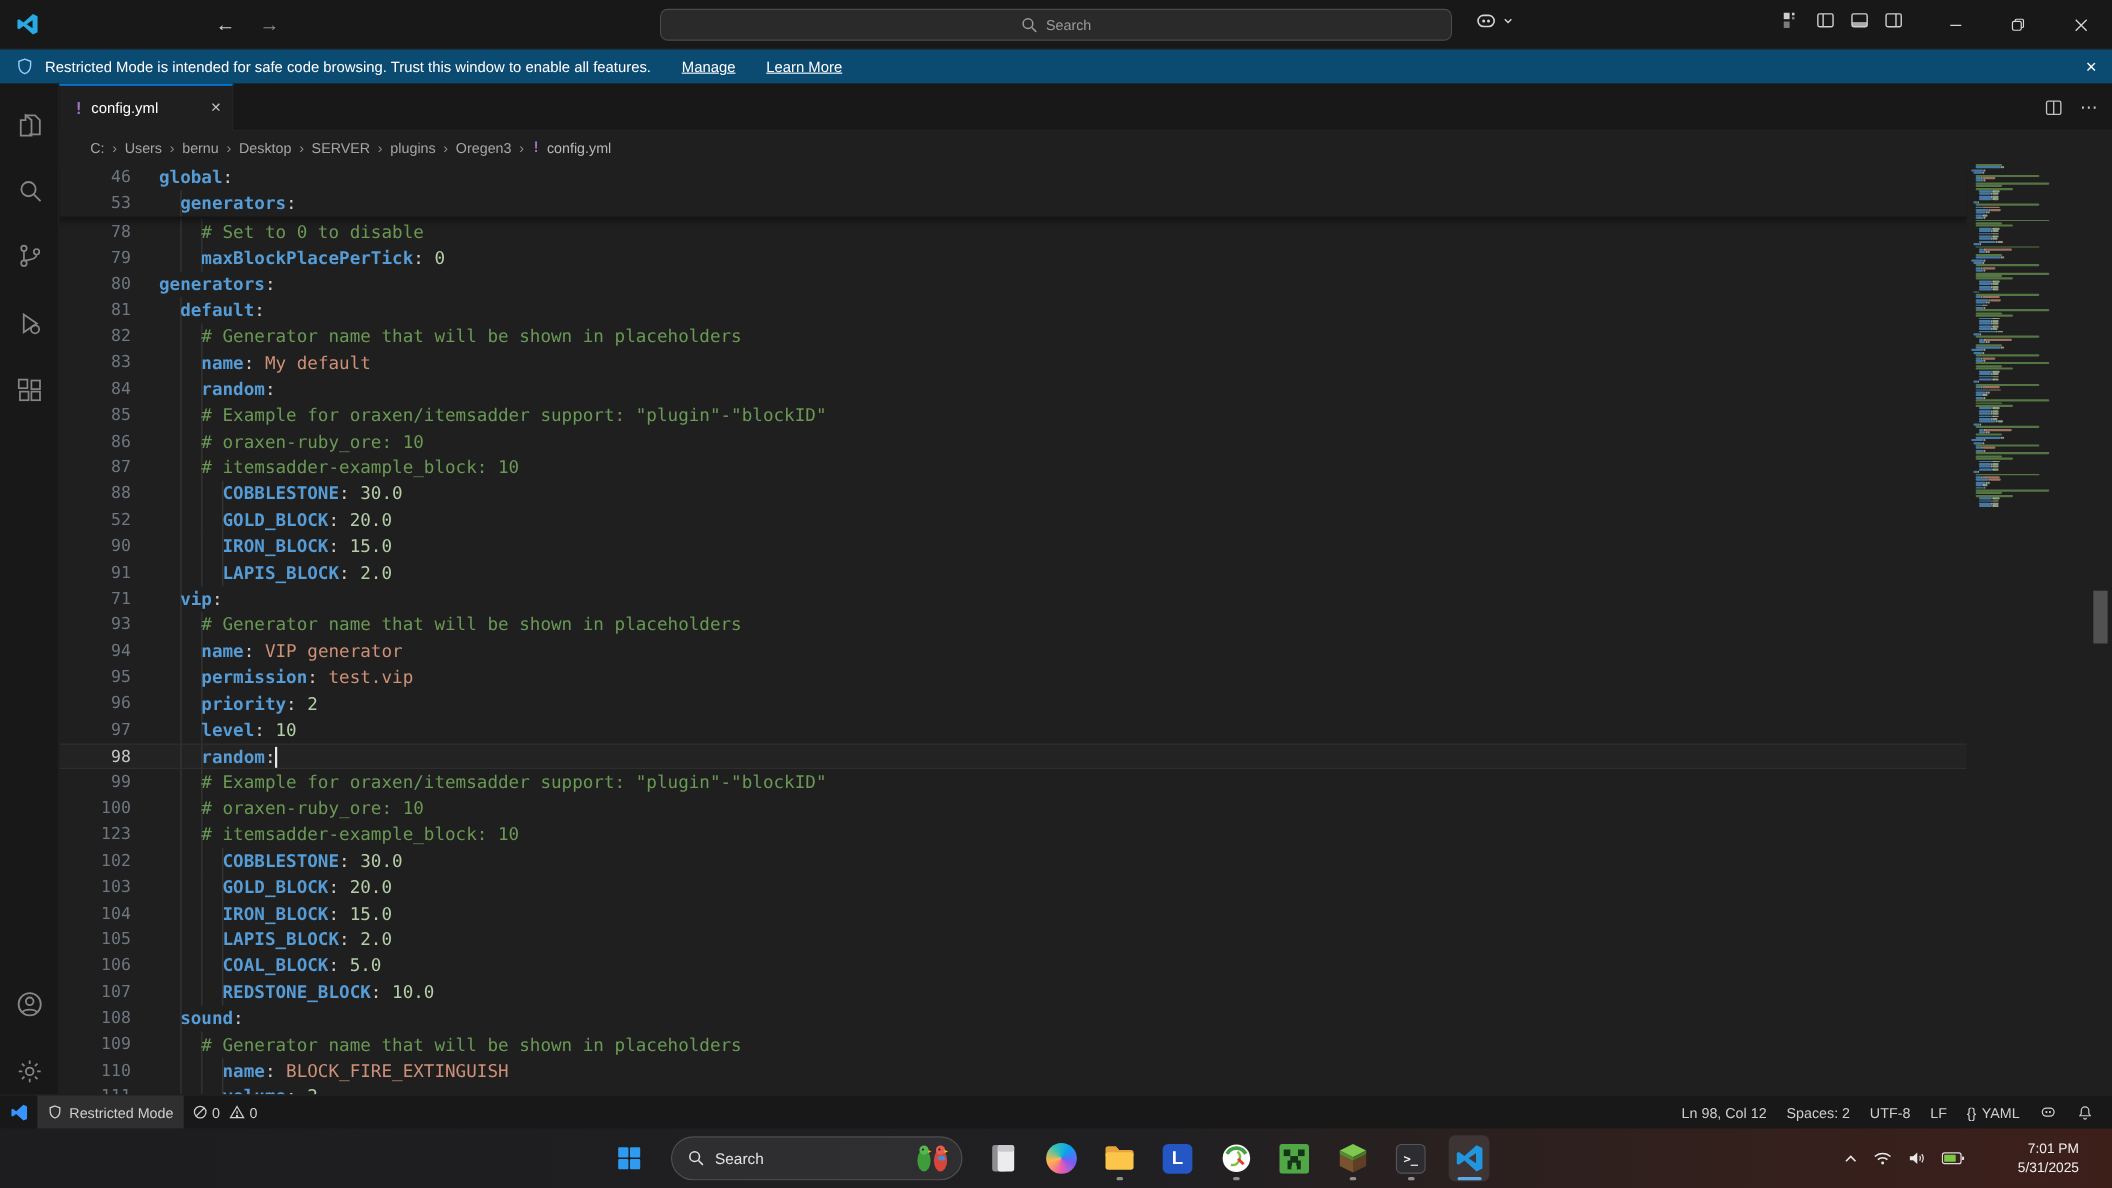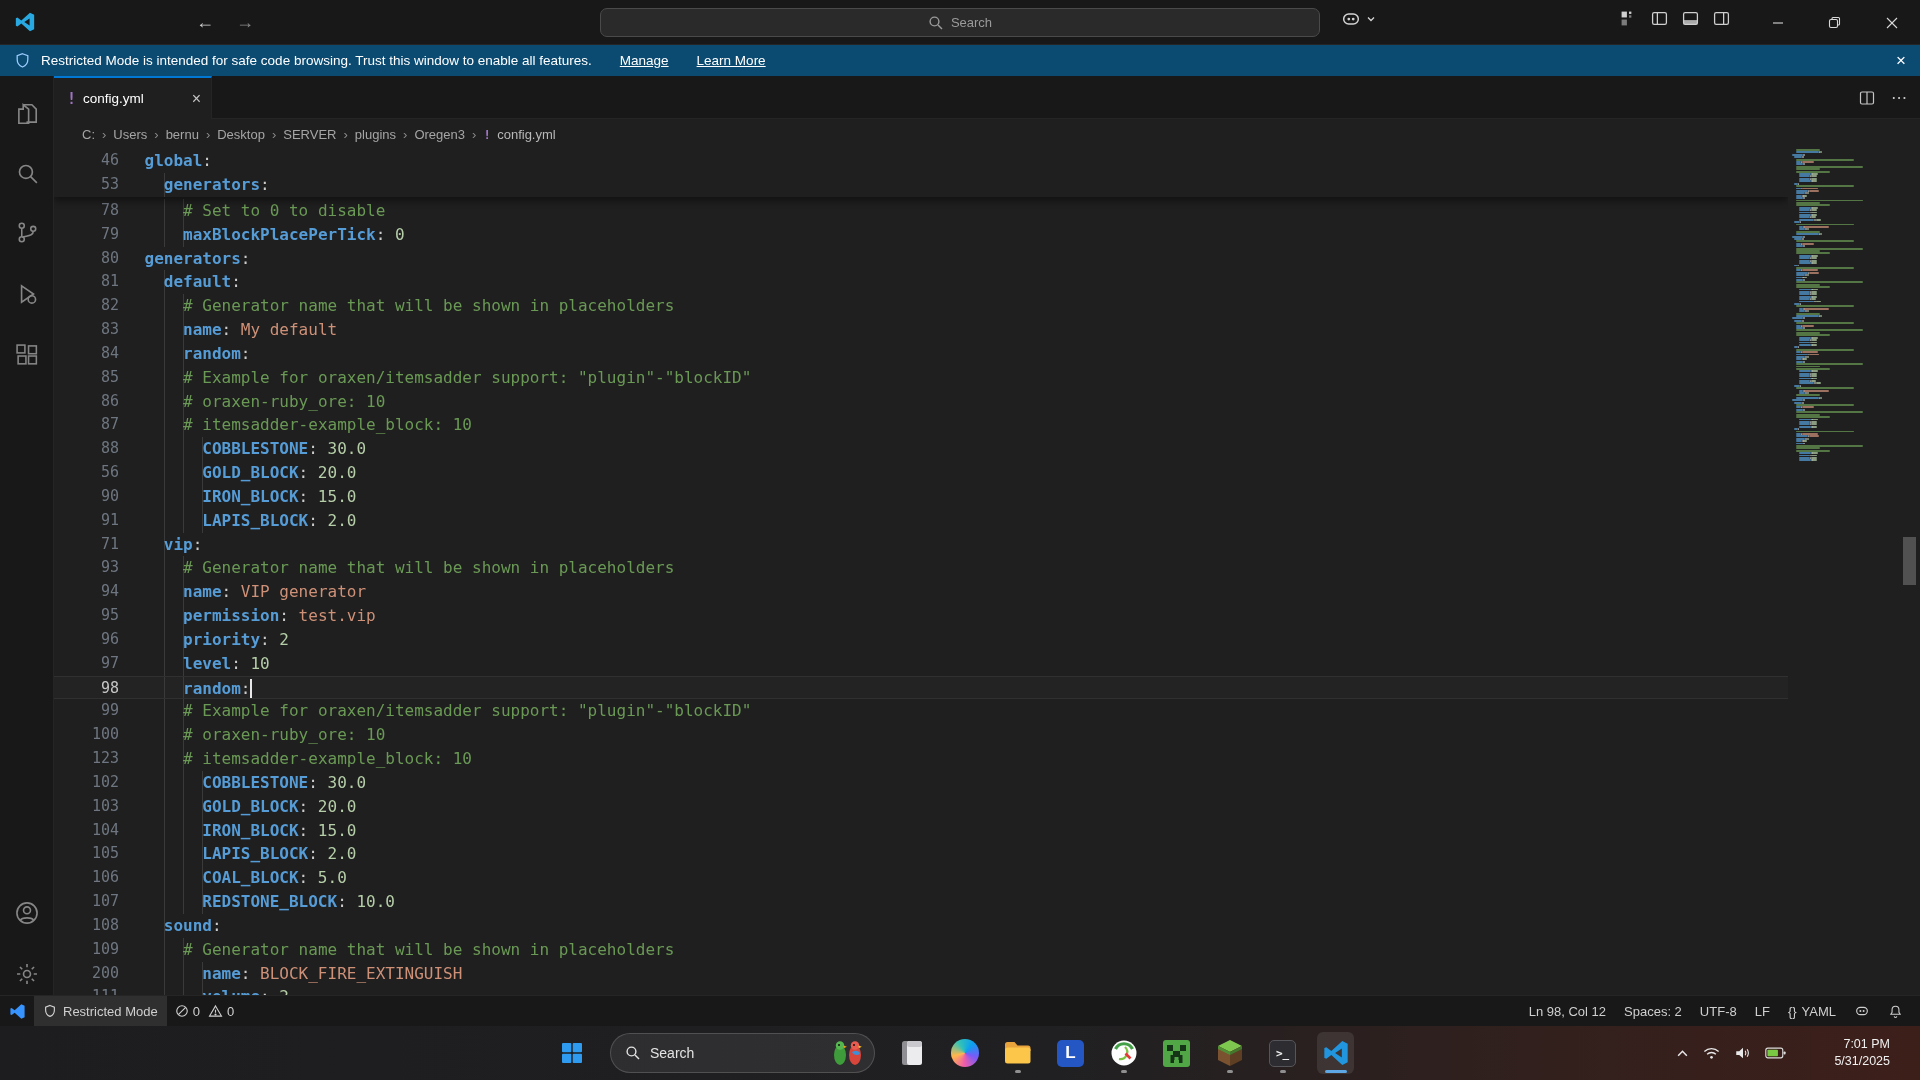--- a/index.html
+++ b/index.html
@@ -276,42 +276,42 @@
         <div class="code-row"><span class="ln">79</span><span class="guide" style="left: 109.76px;"></span><span class="guide" style="left: 129.02px;"></span><span class="txt" style="left: 129.02px;"><span class="tk-k">maxBlockPlacePerTick</span><span class="tk-p">:</span><span class="tk-n"> 0</span></span></div>
         <div class="code-row"><span class="ln">80</span><span class="txt" style="left: 90.5px;"><span class="tk-k">generators</span><span class="tk-p">:</span></span></div>
         <div class="code-row"><span class="ln">81</span><span class="guide" style="left: 109.76px;"></span><span class="txt" style="left: 109.76px;"><span class="tk-k">default</span><span class="tk-p">:</span></span></div>
         <div class="code-row"><span class="ln">82</span><span class="guide" style="left: 109.76px;"></span><span class="guide" style="left: 129.02px;"></span><span class="txt" style="left: 129.02px;"><span class="tk-c"># Generator name that will be shown in placeholders</span></span></div>
         <div class="code-row"><span class="ln">83</span><span class="guide" style="left: 109.76px;"></span><span class="guide" style="left: 129.02px;"></span><span class="txt" style="left: 129.02px;"><span class="tk-k">name</span><span class="tk-p">:</span><span class="tk-s"> My default</span></span></div>
         <div class="code-row"><span class="ln">84</span><span class="guide" style="left: 109.76px;"></span><span class="guide" style="left: 129.02px;"></span><span class="txt" style="left: 129.02px;"><span class="tk-k">random</span><span class="tk-p">:</span></span></div>
         <div class="code-row"><span class="ln">85</span><span class="guide" style="left: 109.76px;"></span><span class="guide" style="left: 129.02px;"></span><span class="txt" style="left: 129.02px;"><span class="tk-c"># Example for oraxen/itemsadder support: "plugin"-"blockID"</span></span></div>
         <div class="code-row"><span class="ln">86</span><span class="guide" style="left: 109.76px;"></span><span class="guide" style="left: 129.02px;"></span><span class="txt" style="left: 129.02px;"><span class="tk-c"># oraxen-ruby_ore: 10</span></span></div>
         <div class="code-row"><span class="ln">87</span><span class="guide" style="left: 109.76px;"></span><span class="guide" style="left: 129.02px;"></span><span class="txt" style="left: 129.02px;"><span class="tk-c"># itemsadder-example_block: 10</span></span></div>
         <div class="code-row"><span class="ln">88</span><span class="guide" style="left: 109.76px;"></span><span class="guide" style="left: 129.02px;"></span><span class="guide" style="left: 148.28px;"></span><span class="txt" style="left: 148.28px;"><span class="tk-k">COBBLESTONE</span><span class="tk-p">:</span><span class="tk-n"> 30.0</span></span></div>
-        <div class="code-row"><span class="ln">56</span><span class="guide" style="left: 109.76px;"></span><span class="guide" style="left: 129.02px;"></span><span class="guide" style="left: 148.28px;"></span><span class="txt" style="left: 148.28px;"><span class="tk-k">GOLD_BLOCK</span><span class="tk-p">:</span><span class="tk-n"> 20.0</span></span></div>
+        <div class="code-row"><span class="ln">52</span><span class="guide" style="left: 109.76px;"></span><span class="guide" style="left: 129.02px;"></span><span class="guide" style="left: 148.28px;"></span><span class="txt" style="left: 148.28px;"><span class="tk-k">GOLD_BLOCK</span><span class="tk-p">:</span><span class="tk-n"> 20.0</span></span></div>
         <div class="code-row"><span class="ln">90</span><span class="guide" style="left: 109.76px;"></span><span class="guide" style="left: 129.02px;"></span><span class="guide" style="left: 148.28px;"></span><span class="txt" style="left: 148.28px;"><span class="tk-k">IRON_BLOCK</span><span class="tk-p">:</span><span class="tk-n"> 15.0</span></span></div>
         <div class="code-row"><span class="ln">91</span><span class="guide" style="left: 109.76px;"></span><span class="guide" style="left: 129.02px;"></span><span class="guide" style="left: 148.28px;"></span><span class="txt" style="left: 148.28px;"><span class="tk-k">LAPIS_BLOCK</span><span class="tk-p">:</span><span class="tk-n"> 2.0</span></span></div>
         <div class="code-row"><span class="ln">71</span><span class="guide" style="left: 109.76px;"></span><span class="txt" style="left: 109.76px;"><span class="tk-k">vip</span><span class="tk-p">:</span></span></div>
         <div class="code-row"><span class="ln">93</span><span class="guide" style="left: 109.76px;"></span><span class="guide" style="left: 129.02px;"></span><span class="txt" style="left: 129.02px;"><span class="tk-c"># Generator name that will be shown in placeholders</span></span></div>
         <div class="code-row"><span class="ln">94</span><span class="guide" style="left: 109.76px;"></span><span class="guide" style="left: 129.02px;"></span><span class="txt" style="left: 129.02px;"><span class="tk-k">name</span><span class="tk-p">:</span><span class="tk-s"> VIP generator</span></span></div>
         <div class="code-row"><span class="ln">95</span><span class="guide" style="left: 109.76px;"></span><span class="guide" style="left: 129.02px;"></span><span class="txt" style="left: 129.02px;"><span class="tk-k">permission</span><span class="tk-p">:</span><span class="tk-s"> test.vip</span></span></div>
         <div class="code-row"><span class="ln">96</span><span class="guide" style="left: 109.76px;"></span><span class="guide" style="left: 129.02px;"></span><span class="txt" style="left: 129.02px;"><span class="tk-k">priority</span><span class="tk-p">:</span><span class="tk-n"> 2</span></span></div>
         <div class="code-row"><span class="ln">97</span><span class="guide" style="left: 109.76px;"></span><span class="guide" style="left: 129.02px;"></span><span class="txt" style="left: 129.02px;"><span class="tk-k">level</span><span class="tk-p">:</span><span class="tk-n"> 10</span></span></div>
         <div class="code-row current"><span class="ln">98</span><span class="guide" style="left: 109.76px;"></span><span class="guide" style="left: 129.02px;"></span><span class="txt" style="left: 129.02px;"><span class="tk-k">random</span><span class="tk-p">:</span></span><span class="cursor" style="left: 196.43px;"></span></div>
         <div class="code-row"><span class="ln">99</span><span class="guide" style="left: 109.76px;"></span><span class="guide" style="left: 129.02px;"></span><span class="txt" style="left: 129.02px;"><span class="tk-c"># Example for oraxen/itemsadder support: "plugin"-"blockID"</span></span></div>
         <div class="code-row"><span class="ln">100</span><span class="guide" style="left: 109.76px;"></span><span class="guide" style="left: 129.02px;"></span><span class="txt" style="left: 129.02px;"><span class="tk-c"># oraxen-ruby_ore: 10</span></span></div>
         <div class="code-row"><span class="ln">123</span><span class="guide" style="left: 109.76px;"></span><span class="guide" style="left: 129.02px;"></span><span class="txt" style="left: 129.02px;"><span class="tk-c"># itemsadder-example_block: 10</span></span></div>
         <div class="code-row"><span class="ln">102</span><span class="guide" style="left: 109.76px;"></span><span class="guide" style="left: 129.02px;"></span><span class="guide" style="left: 148.28px;"></span><span class="txt" style="left: 148.28px;"><span class="tk-k">COBBLESTONE</span><span class="tk-p">:</span><span class="tk-n"> 30.0</span></span></div>
         <div class="code-row"><span class="ln">103</span><span class="guide" style="left: 109.76px;"></span><span class="guide" style="left: 129.02px;"></span><span class="guide" style="left: 148.28px;"></span><span class="txt" style="left: 148.28px;"><span class="tk-k">GOLD_BLOCK</span><span class="tk-p">:</span><span class="tk-n"> 20.0</span></span></div>
         <div class="code-row"><span class="ln">104</span><span class="guide" style="left: 109.76px;"></span><span class="guide" style="left: 129.02px;"></span><span class="guide" style="left: 148.28px;"></span><span class="txt" style="left: 148.28px;"><span class="tk-k">IRON_BLOCK</span><span class="tk-p">:</span><span class="tk-n"> 15.0</span></span></div>
         <div class="code-row"><span class="ln">105</span><span class="guide" style="left: 109.76px;"></span><span class="guide" style="left: 129.02px;"></span><span class="guide" style="left: 148.28px;"></span><span class="txt" style="left: 148.28px;"><span class="tk-k">LAPIS_BLOCK</span><span class="tk-p">:</span><span class="tk-n"> 2.0</span></span></div>
         <div class="code-row"><span class="ln">106</span><span class="guide" style="left: 109.76px;"></span><span class="guide" style="left: 129.02px;"></span><span class="guide" style="left: 148.28px;"></span><span class="txt" style="left: 148.28px;"><span class="tk-k">COAL_BLOCK</span><span class="tk-p">:</span><span class="tk-n"> 5.0</span></span></div>
         <div class="code-row"><span class="ln">107</span><span class="guide" style="left: 109.76px;"></span><span class="guide" style="left: 129.02px;"></span><span class="guide" style="left: 148.28px;"></span><span class="txt" style="left: 148.28px;"><span class="tk-k">REDSTONE_BLOCK</span><span class="tk-p">:</span><span class="tk-n"> 10.0</span></span></div>
         <div class="code-row"><span class="ln">108</span><span class="guide" style="left: 109.76px;"></span><span class="txt" style="left: 109.76px;"><span class="tk-k">sound</span><span class="tk-p">:</span></span></div>
         <div class="code-row"><span class="ln">109</span><span class="guide" style="left: 109.76px;"></span><span class="guide" style="left: 129.02px;"></span><span class="txt" style="left: 129.02px;"><span class="tk-c"># Generator name that will be shown in placeholders</span></span></div>
-        <div class="code-row"><span class="ln">200</span><span class="guide" style="left: 109.76px;"></span><span class="guide" style="left: 129.02px;"></span><span class="guide" style="left: 148.28px;"></span><span class="txt" style="left: 148.28px;"><span class="tk-k">name</span><span class="tk-p">:</span><span class="tk-s"> BLOCK_FIRE_EXTINGUISH</span></span></div>
+        <div class="code-row"><span class="ln">110</span><span class="guide" style="left: 109.76px;"></span><span class="guide" style="left: 129.02px;"></span><span class="guide" style="left: 148.28px;"></span><span class="txt" style="left: 148.28px;"><span class="tk-k">name</span><span class="tk-p">:</span><span class="tk-s"> BLOCK_FIRE_EXTINGUISH</span></span></div>
         <div class="code-row"><span class="ln">111</span><span class="guide" style="left: 109.76px;"></span><span class="guide" style="left: 129.02px;"></span><span class="guide" style="left: 148.28px;"></span><span class="txt" style="left: 148.28px;"><span class="tk-k">volume</span><span class="tk-p">:</span><span class="tk-n"> 2</span></span></div>
       </div>
     <div class="sticky">
         <div class="code-row"><span class="ln">46</span><span class="txt" style="left: 90.5px;"><span class="tk-k">global</span><span class="tk-p">:</span></span></div>
         <div class="code-row"><span class="ln">53</span><span class="guide" style="left: 109.76px;"></span><span class="txt" style="left: 109.76px;"><span class="tk-k">generators</span><span class="tk-p">:</span></span></div>
       </div>
   </div>
 
   <div class="minimap">
       <div class="mm-row">

